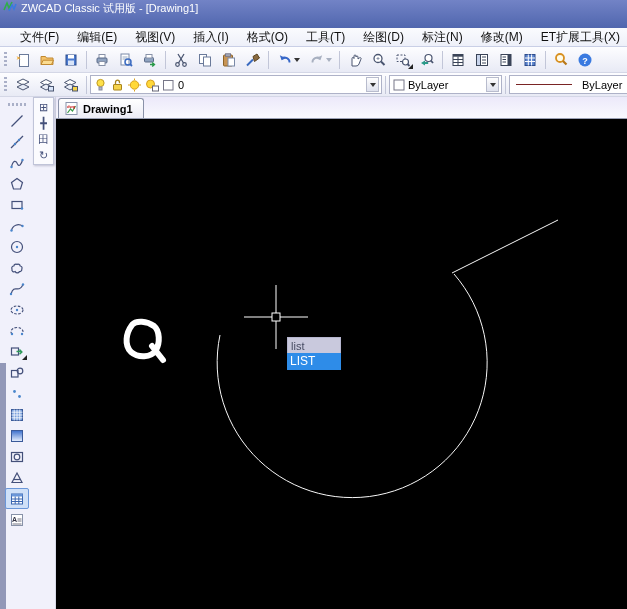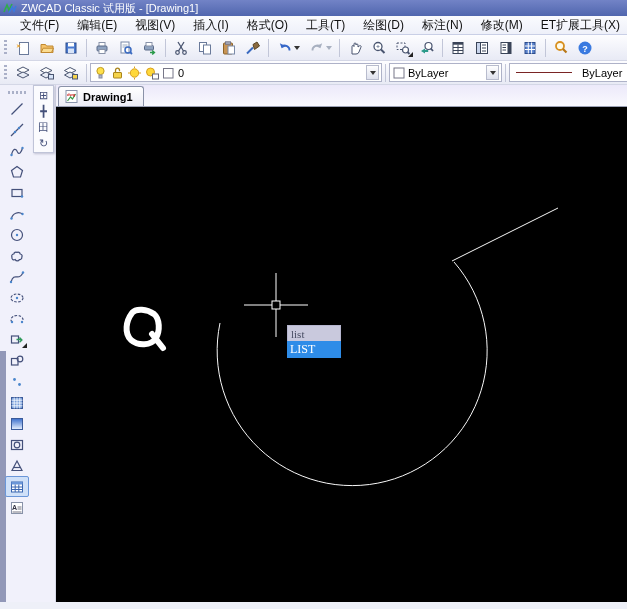--- a/index.html
+++ b/index.html
@@ -1,22 +1,22 @@
 <!DOCTYPE html>
 <html><head>
 <meta charset="utf-8">
 <style>
   * { margin:0; padding:0; box-sizing:border-box; }
   html,body { width:627px; height:609px; overflow:hidden; background:#000;
     font-family:"Liberation Sans", sans-serif; }
   .window { position:relative; width:627px; height:609px; background:#eef0f8; }
 
   
-  .titlebar { height:16px; background:linear-gradient(#7283c6,#5066ae);
-    display:flex; align-items:center; padding-left:3px; gap:4px; }
+  .titlebar { height:28px; background:linear-gradient(#7283c6,#5066ae);
+    display:flex; align-items:flex-start; padding-left:3px; gap:4px; }
   .titlebar .title { color:#fff; font-size:11px; line-height:16px; white-space:nowrap; }
 
   
   .menubar { height:19px; background:linear-gradient(#fafbfe,#eef0f9);
     border-bottom:1px solid #c9cfe6; display:flex; align-items:center;
     padding-left:3px; white-space:nowrap; overflow:hidden; }
   .menubar .appicon { margin:0 6px 0 2px; }
   .menubar .mi { font-size:12px; color:#111; padding:3px 9px; cursor:default; }
 
   
@@ -65,21 +65,21 @@
     border-bottom:1px solid #9aa0b4; display:flex; align-items:flex-end; padding-left:2px; }
   .tab { height:20px; display:flex; align-items:center; gap:4px; padding:0 10px 0 5px;
     background:linear-gradient(#ffffff,#ececf6); border:1px solid #8a92a8; border-bottom:none;
     border-radius:3px 3px 0 0; }
   .tab .tlabel { font-size:11px; font-weight:bold; color:#000; white-space:nowrap; }
 
   .canvas { position:relative; flex:1; background:#000; overflow:hidden; }
   .canvas svg { position:absolute; left:0; top:0; }
 
   
-  .acpopup { position:absolute; left:231px; top:218px; width:54px; z-index:10;font-family:Liberation Serif, serif; }
+  .acpopup { position:absolute; left:231px; top:218px; width:54px; z-index:10; }
   .acpopup .typed { height:16px; line-height:16px; background:#c9c9dd; color:#474c63;
     font-size:11px; padding:0 3px; border:1px solid #b6b6cf; border-bottom:none; }
   .acpopup .sel { height:17px; line-height:17px; background:#2e8ce8; color:#fff;
     font-size:12px; padding:0 3px; }
 
   svg.ic { display:block; }
   .ic .st { stroke:#44507a; fill:none; stroke-width:1.2; }
 </style>
 </head>
 <body>

